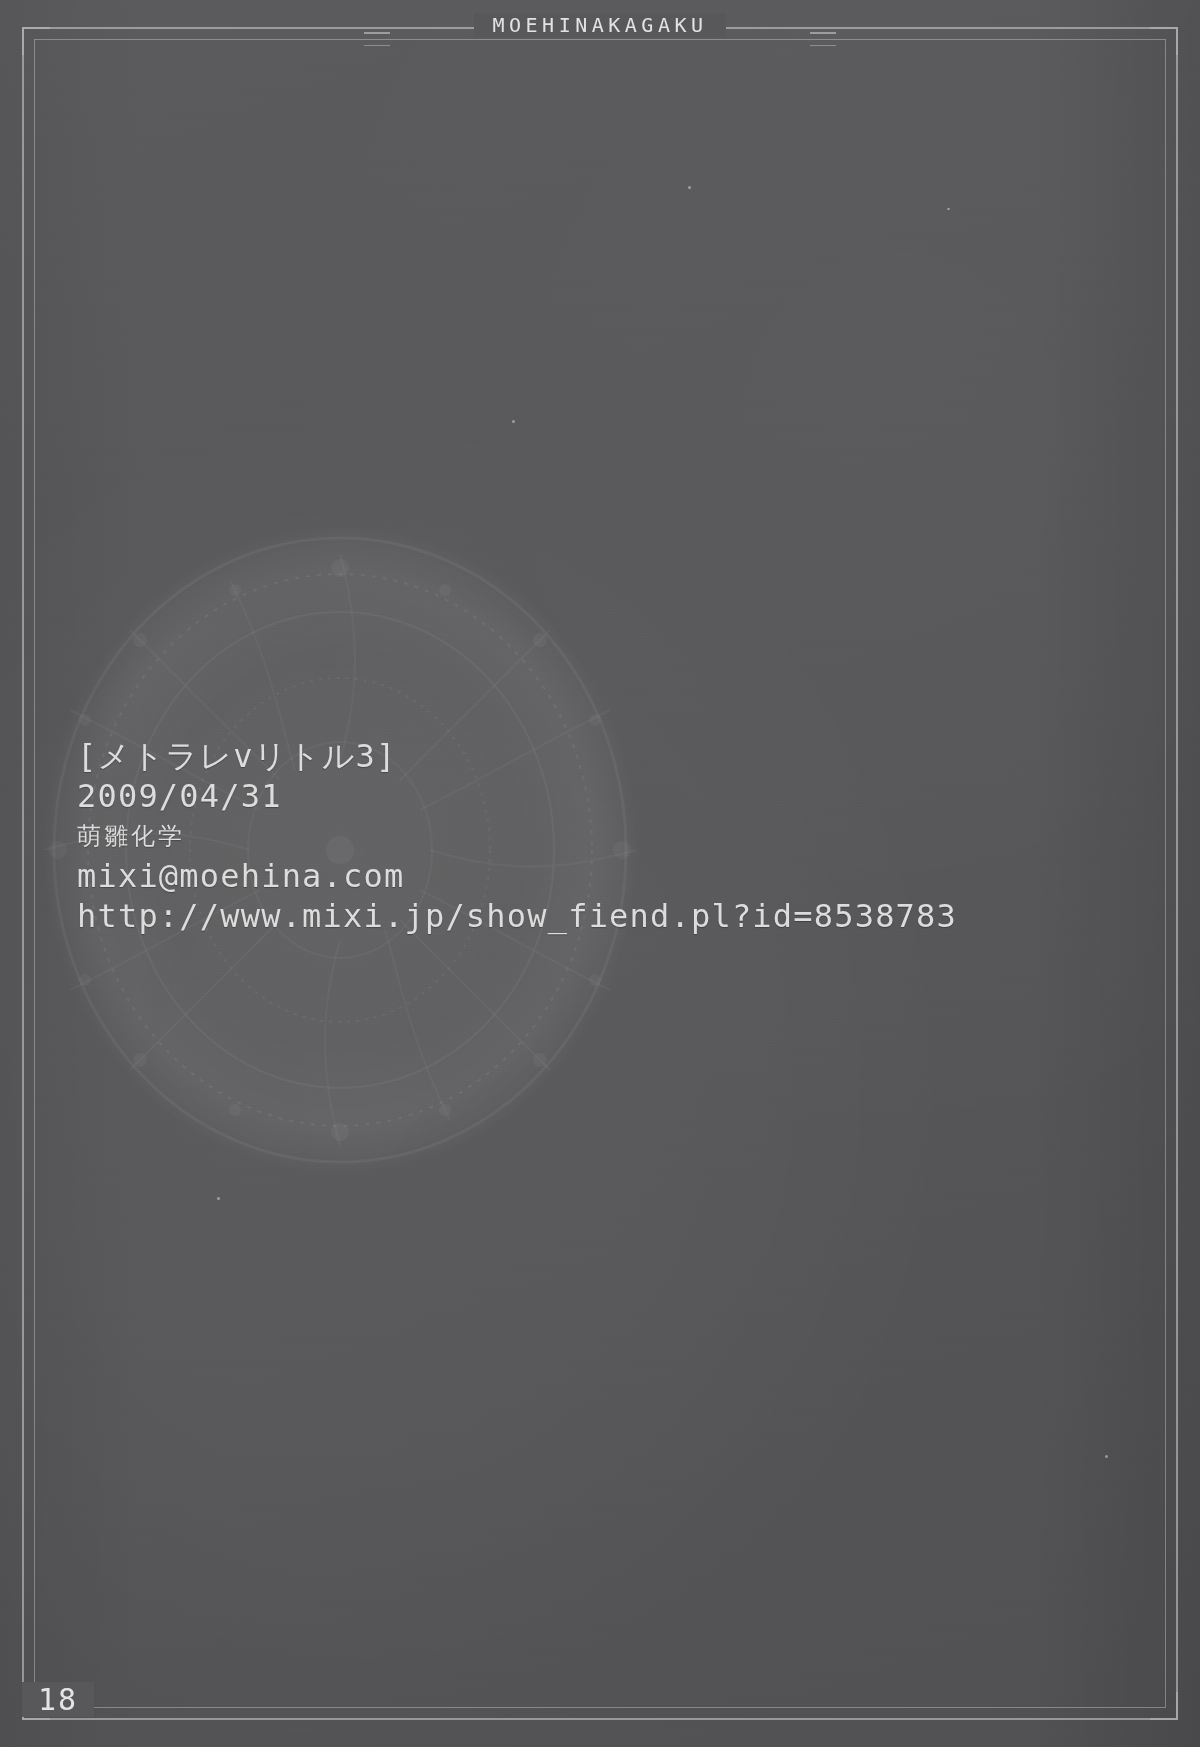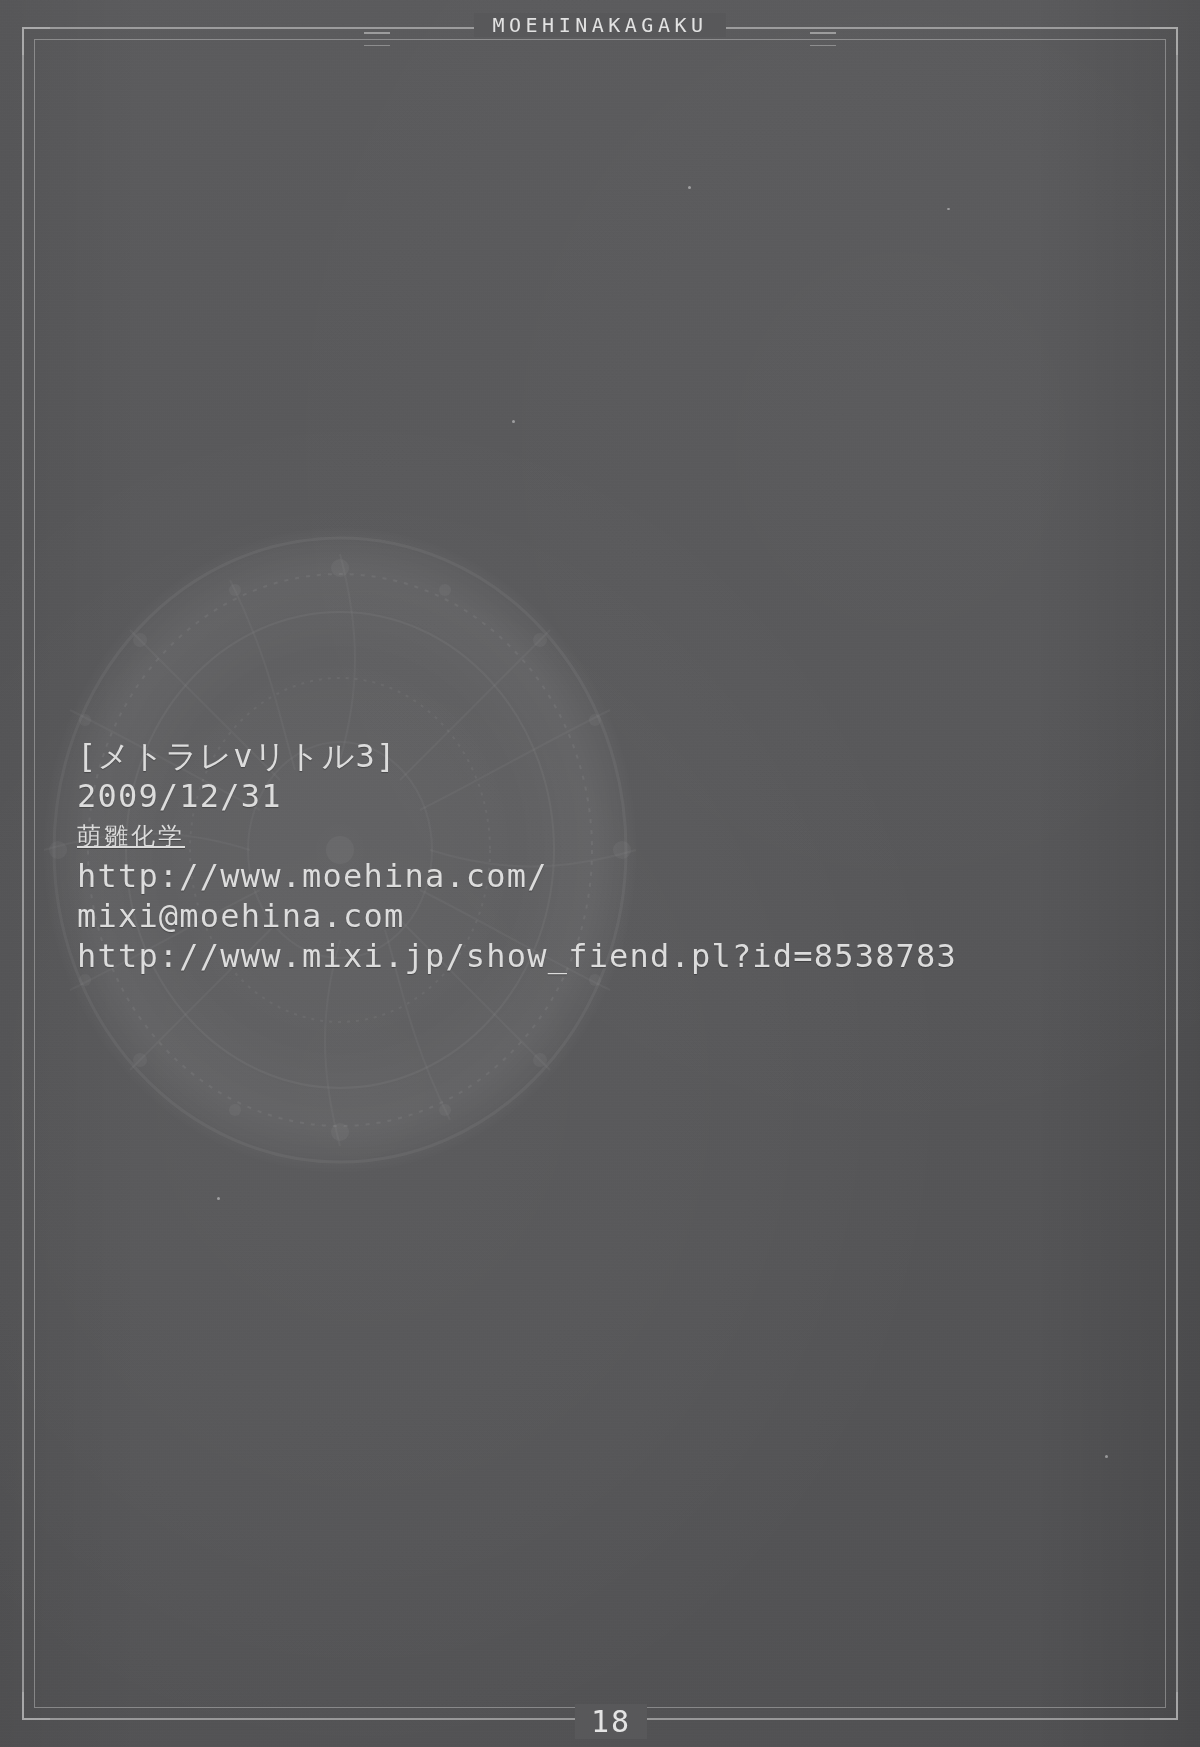--- a/index.html
+++ b/index.html
@@ -118,30 +118,28 @@
     line-height: 40px;
     letter-spacing: 1.2px;
     color: #dcdcdc;
     white-space: pre;
     text-shadow: 0 1px 1px rgba(0,0,0,0.28);
   }
   .colophon .line.jp {
     font-family: "DejaVu Sans", sans-serif;
     letter-spacing: 3px;
     font-size: 24px;
-    text-decoration: underline;
   }
 
   
   .page-number {
     position: absolute;
-    bottom: 8px;
+    bottom: 30px;
     left: 0;
     right: 0;
-    text-align: center;
     margin-left: 22px;
   }
   .page-number span {
     display: inline-block;
     background: #58585a;
     padding: 0 16px;
     font-size: 30px;
     letter-spacing: 2px;
     color: #e4e4e4;
   }
@@ -231,23 +229,22 @@
 
   <div class="tick left"></div>
   <div class="tick right"></div>
 
   <div class="header-label">
     <span>MOEHINAKAGAKU</span>
   </div>
 
   <div class="colophon">
     <div class="line">[メトラレvリトル3]</div>
-    <div class="line">2009/12/31</div>
+    <div class="line">2009/04/31</div>
     <div class="line jp">萌雛化学</div>
-    <div class="line">http://www.moehina.com/</div>
     <div class="line">mixi@moehina.com</div>
     <div class="line">http://www.mixi.jp/show_fiend.pl?id=8538783</div>
   </div>
 
   <div class="page-number">
     <span>18</span>
   </div>
 
 </div>
 

